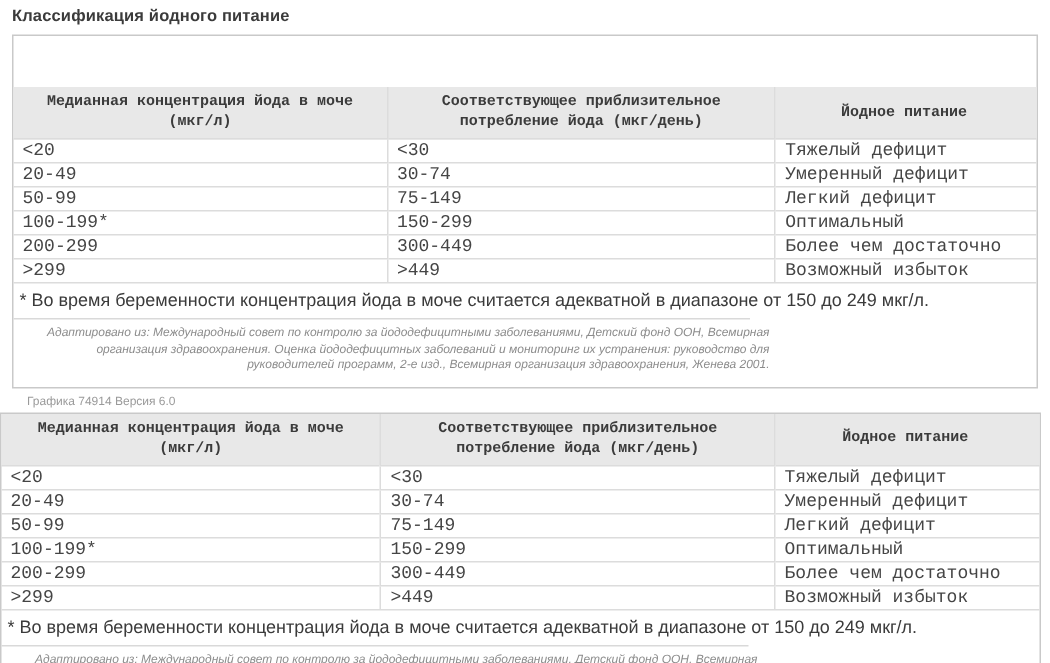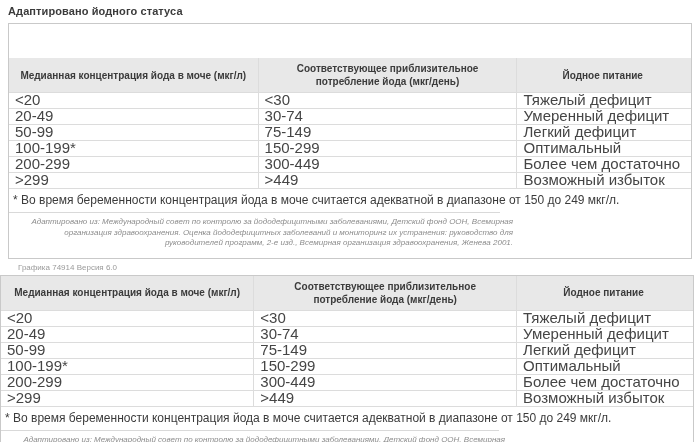--- a/index.html
+++ b/index.html
@@ -26,39 +26,40 @@
     background: #ffffff;
     box-sizing: border-box;
   }
   .gbox-1 { margin: 0 8px; }
   .gbox-2 { margin: 0; width: 694px; }
   .top-strip { height: 34px; }
   table.iodine-table {
     width: 100%;
     border-collapse: collapse;
     table-layout: fixed;
+    font-family: Liberation Mono, monospace;
   }
   .iodine-table th {
     background: var(--header-bg, #e8e8e8);
     font-size: 10px;
     font-weight: bold;
     color: var(--title-text, #3b3b3b);
     line-height: 13px;
     padding: 4px 10px;
     vertical-align: middle;
   }
   .iodine-table th.c1 { width: 37%;   text-align: center; }
   .iodine-table th.c2 { width: 38.5%; }
   .iodine-table th.c3 { width: 24.5%; padding-right: 13px; }
   .iodine-table th + th,
   .iodine-table td + td {
     border-left: 1px solid var(--row-divider, #dcdcdc);
   }
   .iodine-table td {
-    font-size: 15px;
+    font-size: 12px;
     color: var(--cell-text, #454545);
     line-height: 10px;
     padding: 2px 6px 3px 6px;
     border-top: 1px solid var(--row-divider, #dcdcdc);
     white-space: nowrap;
     overflow: hidden;
   }
   .footnote {
     font-size: 12px;
     color: var(--title-text, #3b3b3b);
@@ -84,21 +85,21 @@
   .graphic-caption {
     font-size: 8px;
     color: #9a9a9a;
     margin: 4px 0 3px 2px;
     padding-left: 16px;
   }
 </style>
 </head>
 <body>
 
-<div class="page-title">Адаптировано йодного статуса</div>
+<div class="page-title">Классификация йодного питание</div>
 
 <div class="gbox gbox-1">
   <div class="top-strip"></div>
   <table class="iodine-table">
     <thead>
       <tr>
         <th class="c1">Медианная концентрация йода в моче (мкг/л)</th>
         <th class="c2">Соответствующее приблизительное потребление йода (мкг/день)</th>
         <th class="c3">Йодное питание</th>
       </tr>

